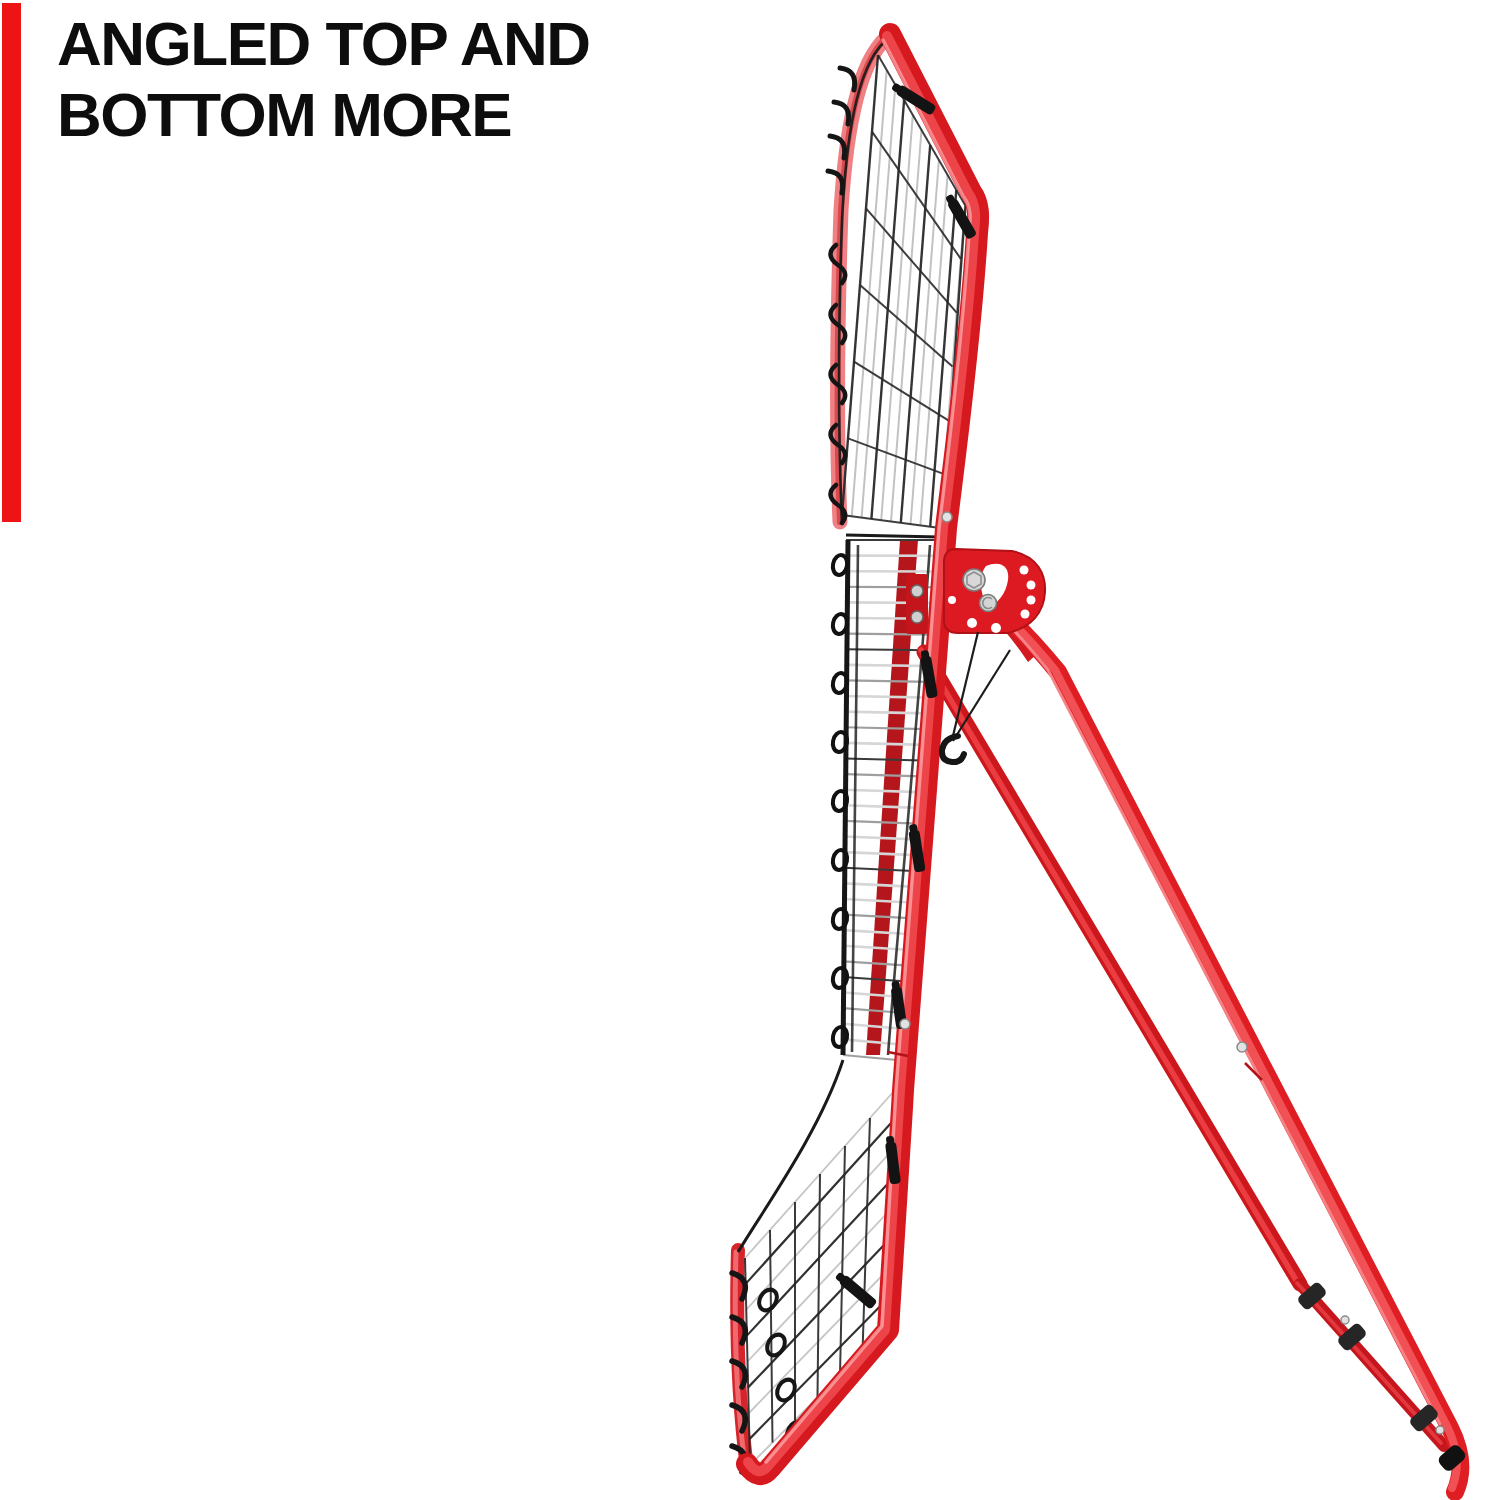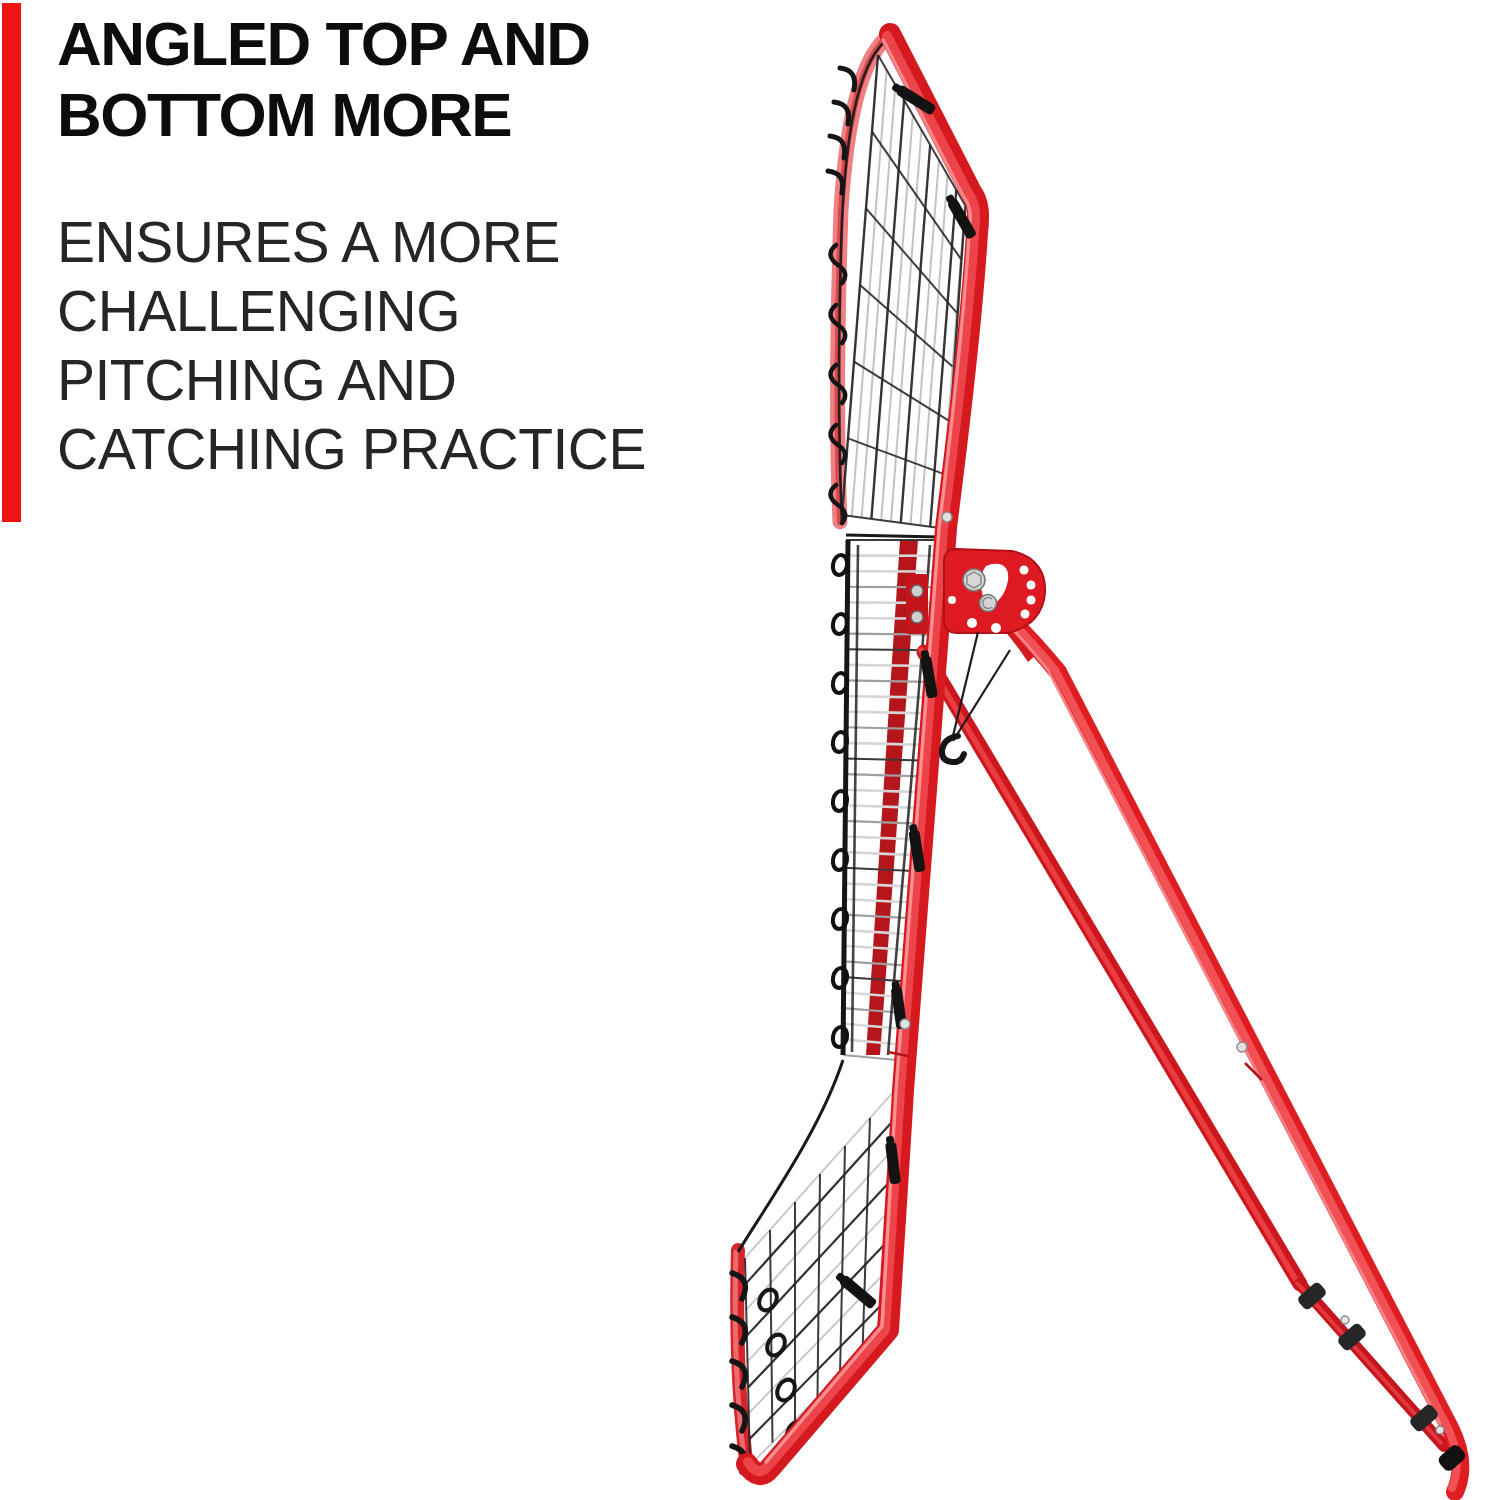--- a/index.html
+++ b/index.html
@@ -31,26 +31,20 @@
 
 <div class="canvas">
 
   <div class="accent-bar" style="background: rgb(238, 20, 20);"></div>
 
   <h1 class="headline" style="margin:0;">
     <span>ANGLED TOP AND</span><br>
     <span>BOTTOM MORE</span>
   </h1>
 
-  <div class="bodytext">
-    <div>ENSURES A MORE</div>
-    <div>CHALLENGING</div>
-    <div>PITCHING AND</div>
-    <div>CATCHING PRACTICE</div>
-  </div>
 
   <svg id="product-svg" class="product-svg" width="1500" height="1500" viewBox="0 0 1500 1500" aria-label="Side view of a red steel rebounder pitch-back net with angled top and bottom edges, black netting and fold-out kickstand leg">
 
     <g>
       <path d="M 886 38 C 858 64 846 130 841 210 C 837 330 836 430 840 522" fill="none" stroke="#ef8184" stroke-width="15" stroke-linecap="round"></path>
       <path d="M 886 38 C 858 64 846 130 841 210 C 837 330 836 430 840 522" fill="none" stroke="#d94a4f" stroke-width="6" stroke-linecap="round"></path>
     </g>
 
     <g>
       <path d="M 738 1250 C 736 1320 738 1400 747 1468" fill="none" stroke="#d5252b" stroke-width="14" stroke-linecap="round"></path>

